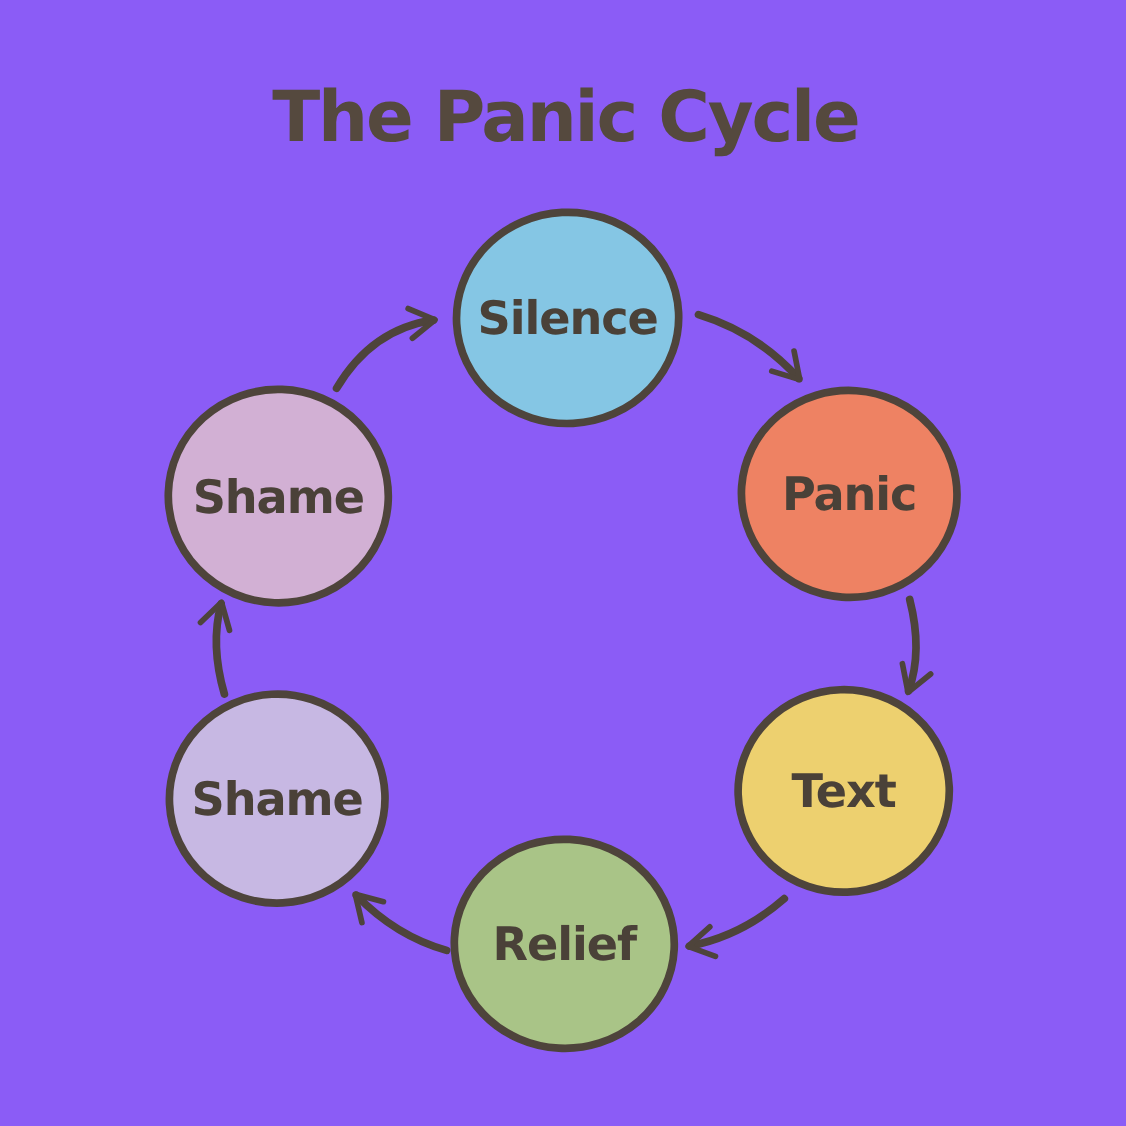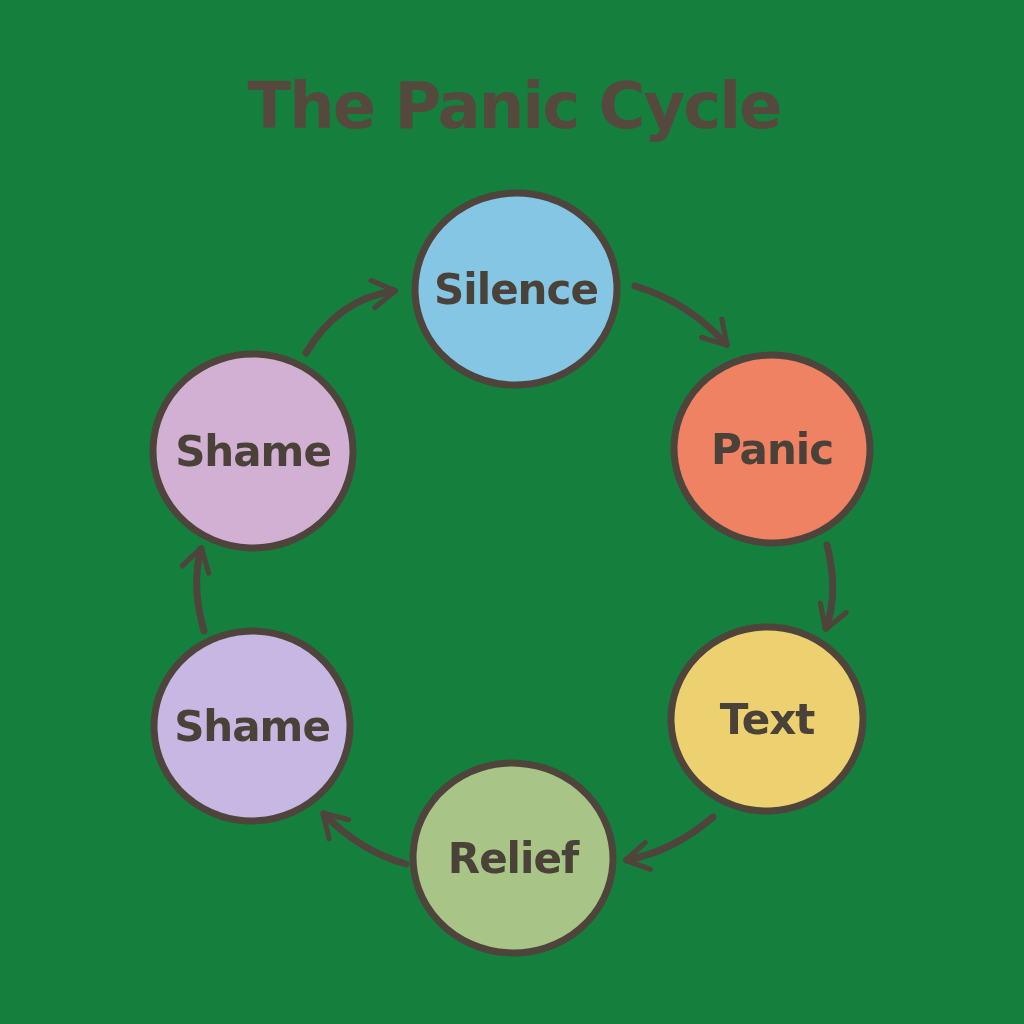--- a/index.html
+++ b/index.html
@@ -4,21 +4,21 @@
 <style>
   html, body {
     margin: 0;
     padding: 0;
     background: #ffffff;
   }
   .stage {
     width: 1024px;
     height: 1024px;
     position: relative;
-    background: #15803d;
+    background: #8b5cf6;
     overflow: hidden;
     font-family: "DejaVu Sans", "Liberation Sans", sans-serif;
   }
   svg { display: block; }
   .diagram-title {
     font-family: "DejaVu Sans", "Liberation Sans", sans-serif;
     font-size: 64px;
     font-weight: 700;
     letter-spacing: -2px;
   }

